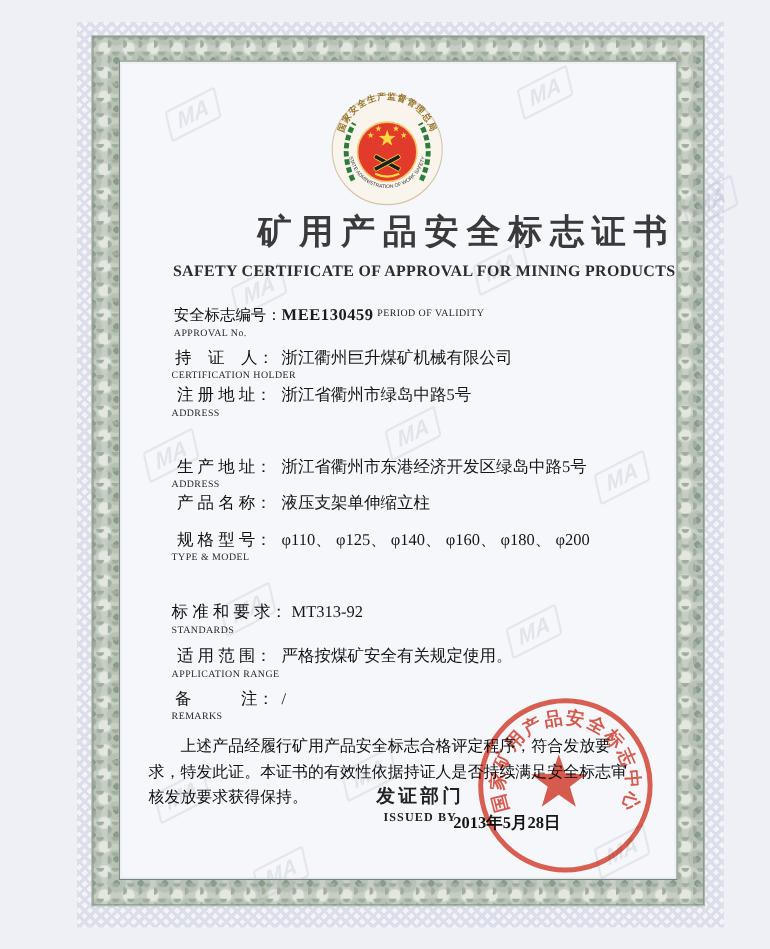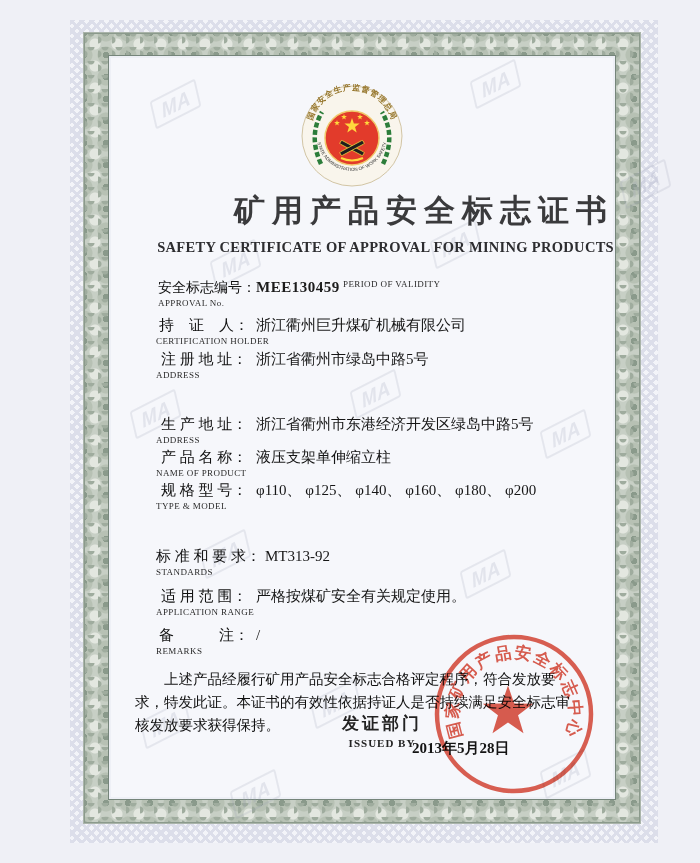--- a/index.html
+++ b/index.html
@@ -149,21 +149,20 @@
   <div class="row" style="top:350px">
     <div><span class="lbl cnlabel">注 册 地 址：</span><span class="val cnvalue">浙江省衢州市绿岛中路5号</span></div>
     <div class="enlabel">ADDRESS</div>
   </div>
   <div class="row" style="top:415px">
     <div><span class="lbl cnlabel">生 产 地 址：</span><span class="val cnvalue">浙江省衢州市东港经济开发区绿岛中路5号</span></div>
     <div class="enlabel">ADDRESS</div>
   </div>
   <div class="row" style="top:448px">
     <div><span class="lbl cnlabel">产 品 名 称：</span><span class="val cnvalue">液压支架单伸缩立柱</span></div>
-    <div class="enlabel">NAME OF PRODUCT</div>
   </div>
   <div class="row" style="top:481px">
     <div><span class="lbl cnlabel">规 格 型 号：</span><span class="val cnvalue">φ110、 φ125、 φ140、 φ160、 φ180、 φ200</span></div>
     <div class="enlabel">TYPE &amp; MODEL</div>
   </div>
   <div class="row" style="top:547px">
     <div><span class="lbl cnlabel">标 准 和 要 求：</span><span class="val cnvalue">MT313-92</span></div>
     <div class="enlabel">STANDARDS</div>
   </div>
   <div class="row" style="top:587px">

